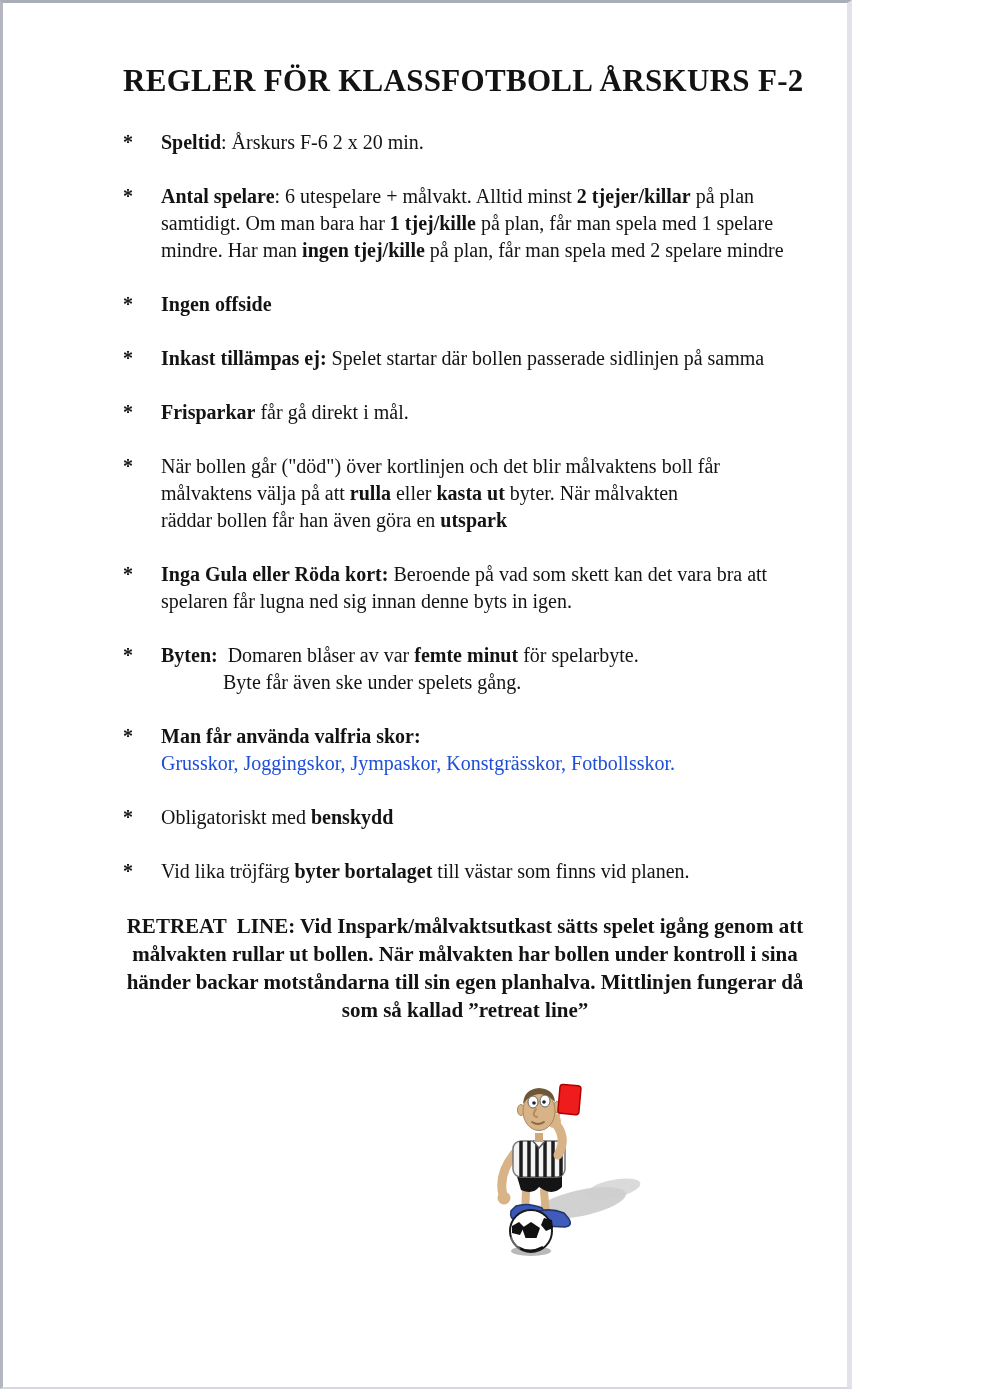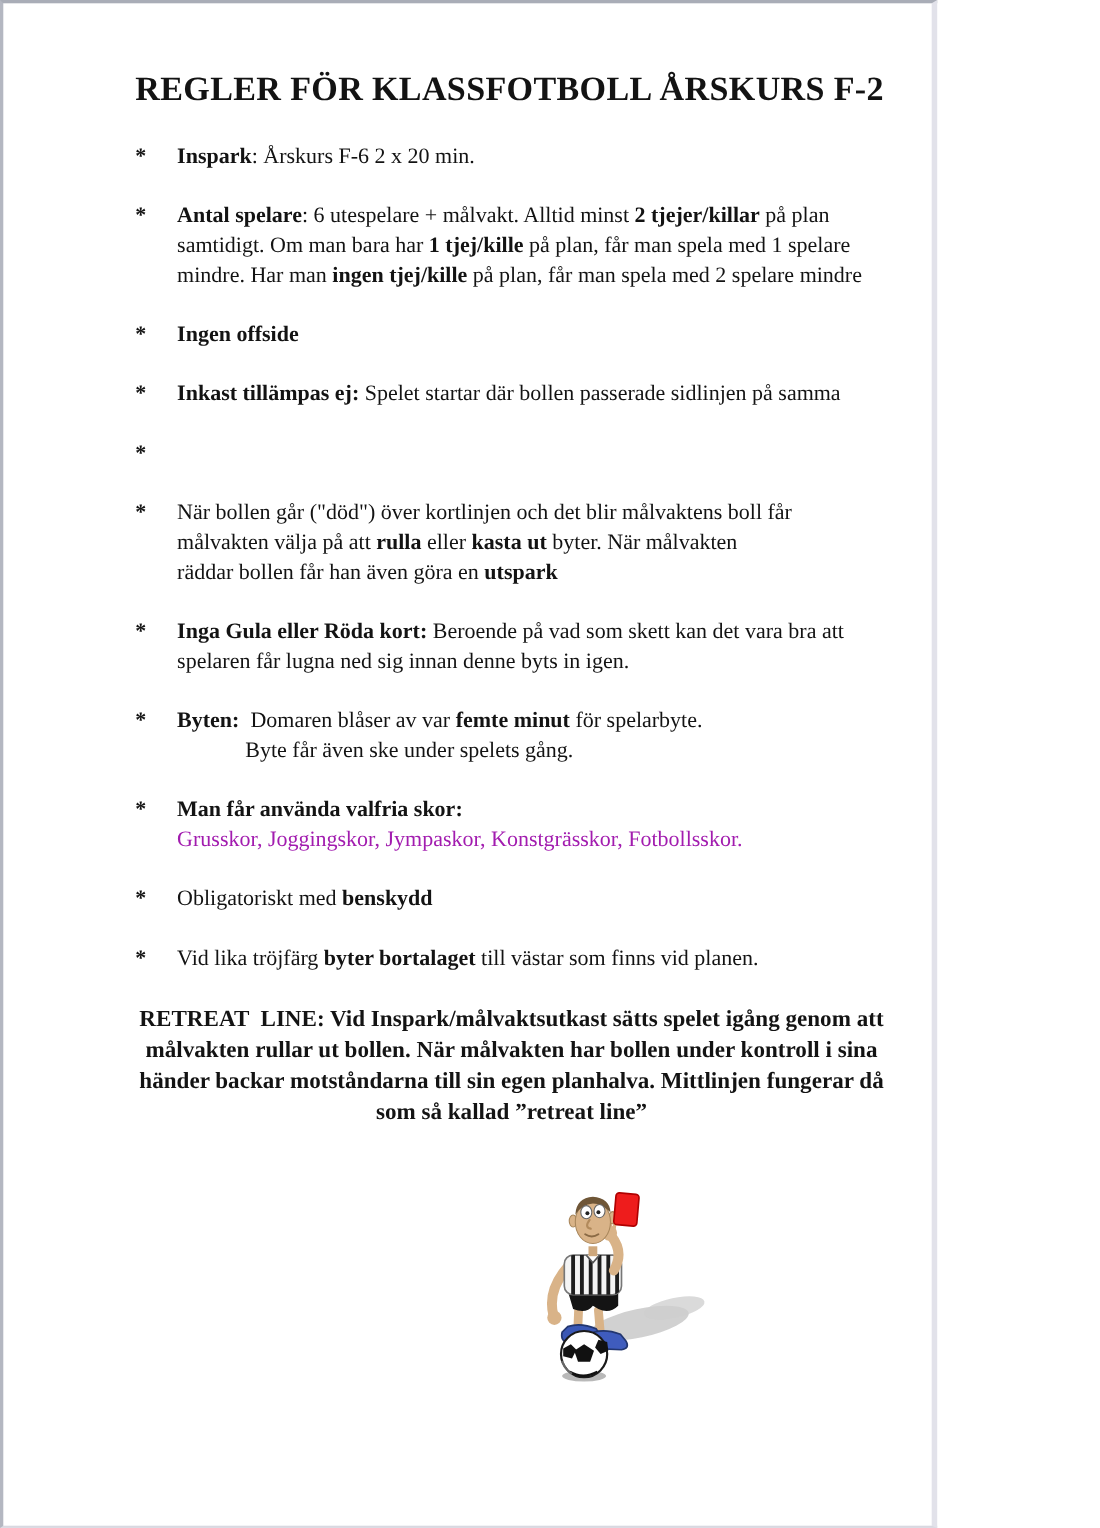--- a/index.html
+++ b/index.html
@@ -24,42 +24,42 @@
     font-weight:bold;
     letter-spacing:.3px;
     white-space:pre;
   }
   .bullet{display:flex;margin:0 0 27px 0;font-size:20px;line-height:27px;}
   .mk{flex:none;width:38px;font-weight:bold;}
   .bc{flex:none;}
   .line{white-space:pre;}
   .bb{font-weight:bold;}
   .indent{padding-left:62px;}
-  .gray{color:#a21caf;}
+  .gray{color:#1d4ed8;}
   .retreat{
     margin:21px 0 0 0;
     font-weight:bold;
     font-size:21px;
     line-height:28px;
     text-align:center;
   }
   .retreat .line{white-space:pre;}
   .figure{position:absolute;left:452px;top:1060px;}
 </style>
 </head>
 <body>
 
 <div class="page">
 
   <h1 class="title">REGLER FÖR KLASSFOTBOLL ÅRSKURS F-2</h1>
 
   <div class="bullet">
     <span class="mk">*</span>
     <div class="bc">
-      <div class="line"><span class="bb">Inspark</span><span>: Årskurs F-6 2 x 20 min.</span></div>
+      <div class="line"><span class="bb">Speltid</span><span>: Årskurs F-6 2 x 20 min.</span></div>
     </div>
   </div>
 
   <div class="bullet">
     <span class="mk">*</span>
     <div class="bc">
       <div class="line"><span class="bb">Antal spelare</span><span>: 6 utespelare + målvakt. Alltid minst </span><span class="bb">2 tjejer/killar</span><span> på plan</span></div>
       <div class="line"><span>samtidigt. Om man bara har </span><span class="bb">1 tjej/kille</span><span> på plan, får man spela med 1 spelare</span></div>
       <div class="line"><span>mindre. Har man </span><span class="bb">ingen tjej/kille</span><span> på plan, får man spela med 2 spelare mindre</span></div>
     </div>
@@ -74,27 +74,30 @@
 
   <div class="bullet">
     <span class="mk">*</span>
     <div class="bc">
       <div class="line"><span class="bb">Inkast tillämpas ej:</span><span> Spelet startar där bollen passerade sidlinjen på samma</span></div>
     </div>
   </div>
 
   <div class="bullet">
     <span class="mk">*</span>
+    <div class="bc">
+      <div class="line"><span class="bb">Frisparkar</span><span> får gå direkt i mål.</span></div>
+    </div>
   </div>
 
   <div class="bullet">
     <span class="mk">*</span>
     <div class="bc">
       <div class="line"><span>När bollen går ("död") över kortlinjen och det blir målvaktens boll får</span></div>
-      <div class="line"><span>målvakten välja på att </span><span class="bb">rulla</span><span> eller </span><span class="bb">kasta ut</span><span> byter. När målvakten</span></div>
+      <div class="line"><span>målvaktens välja på att </span><span class="bb">rulla</span><span> eller </span><span class="bb">kasta ut</span><span> byter. När målvakten</span></div>
       <div class="line"><span>räddar bollen får han även göra en </span><span class="bb">utspark</span></div>
     </div>
   </div>
 
   <div class="bullet">
     <span class="mk">*</span>
     <div class="bc">
       <div class="line"><span class="bb">Inga Gula eller Röda kort:</span><span> Beroende på vad som skett kan det vara bra att</span></div>
       <div class="line"><span>spelaren får lugna ned sig innan denne byts in igen.</span></div>
     </div>

